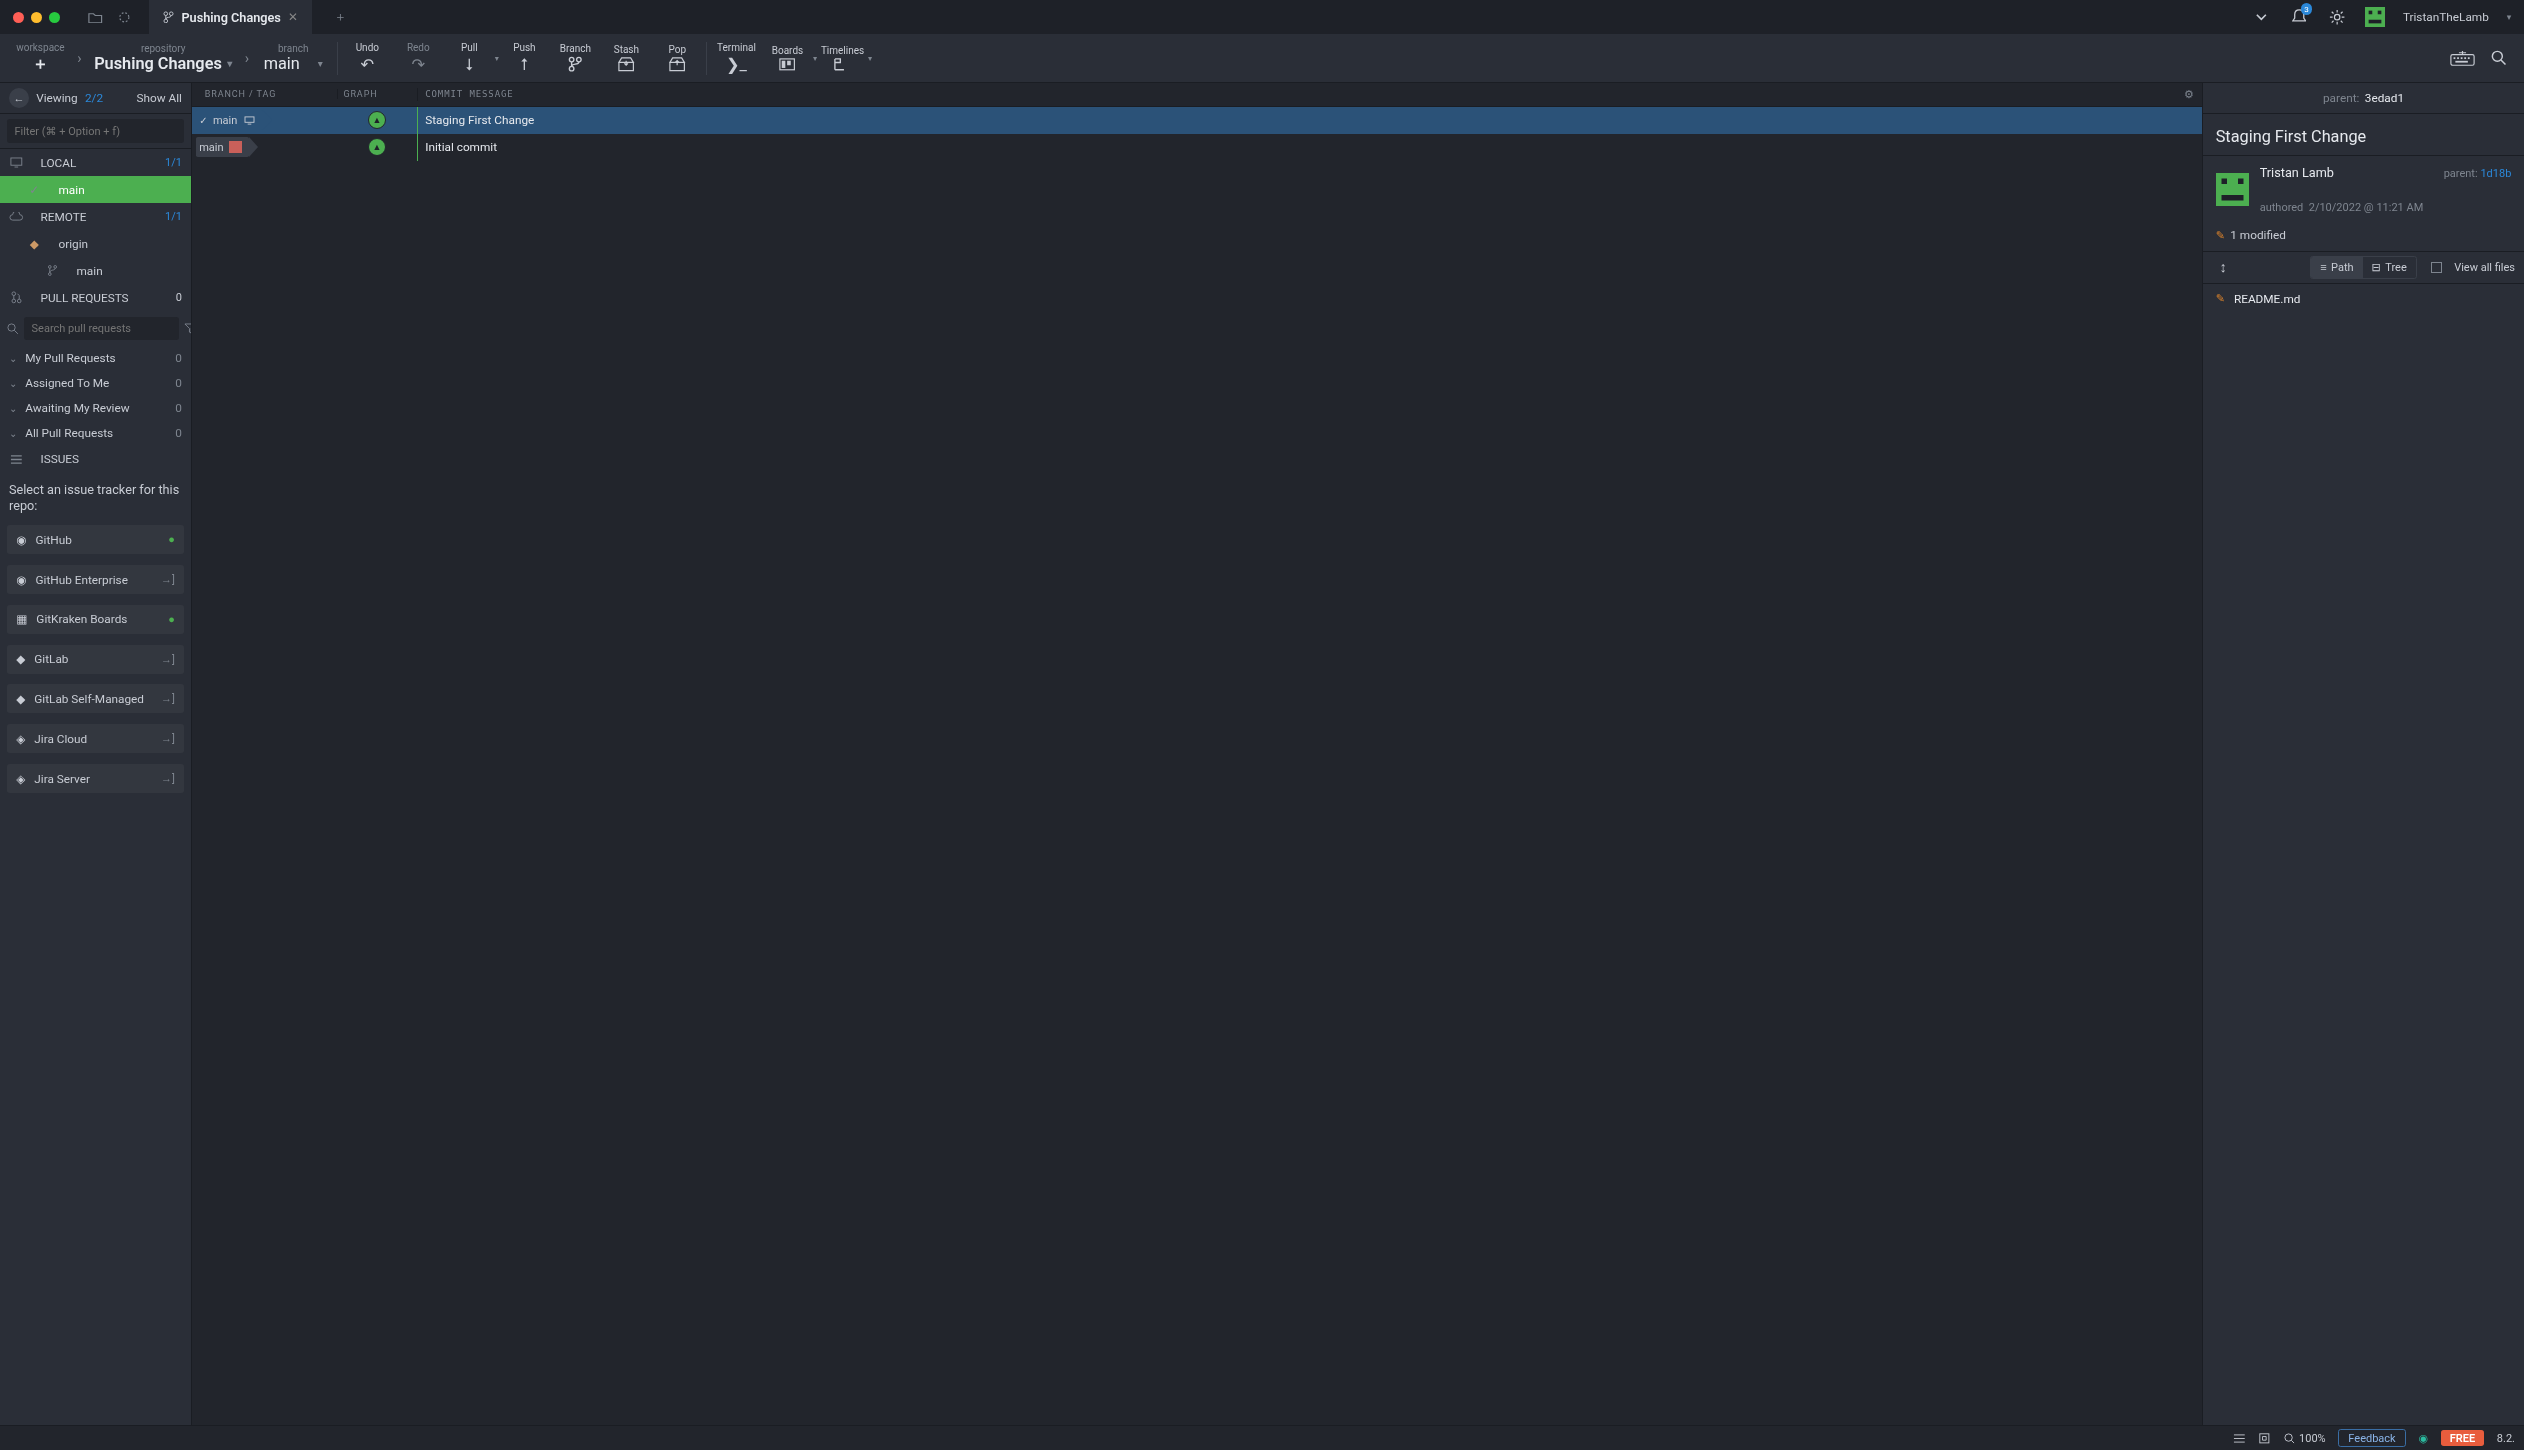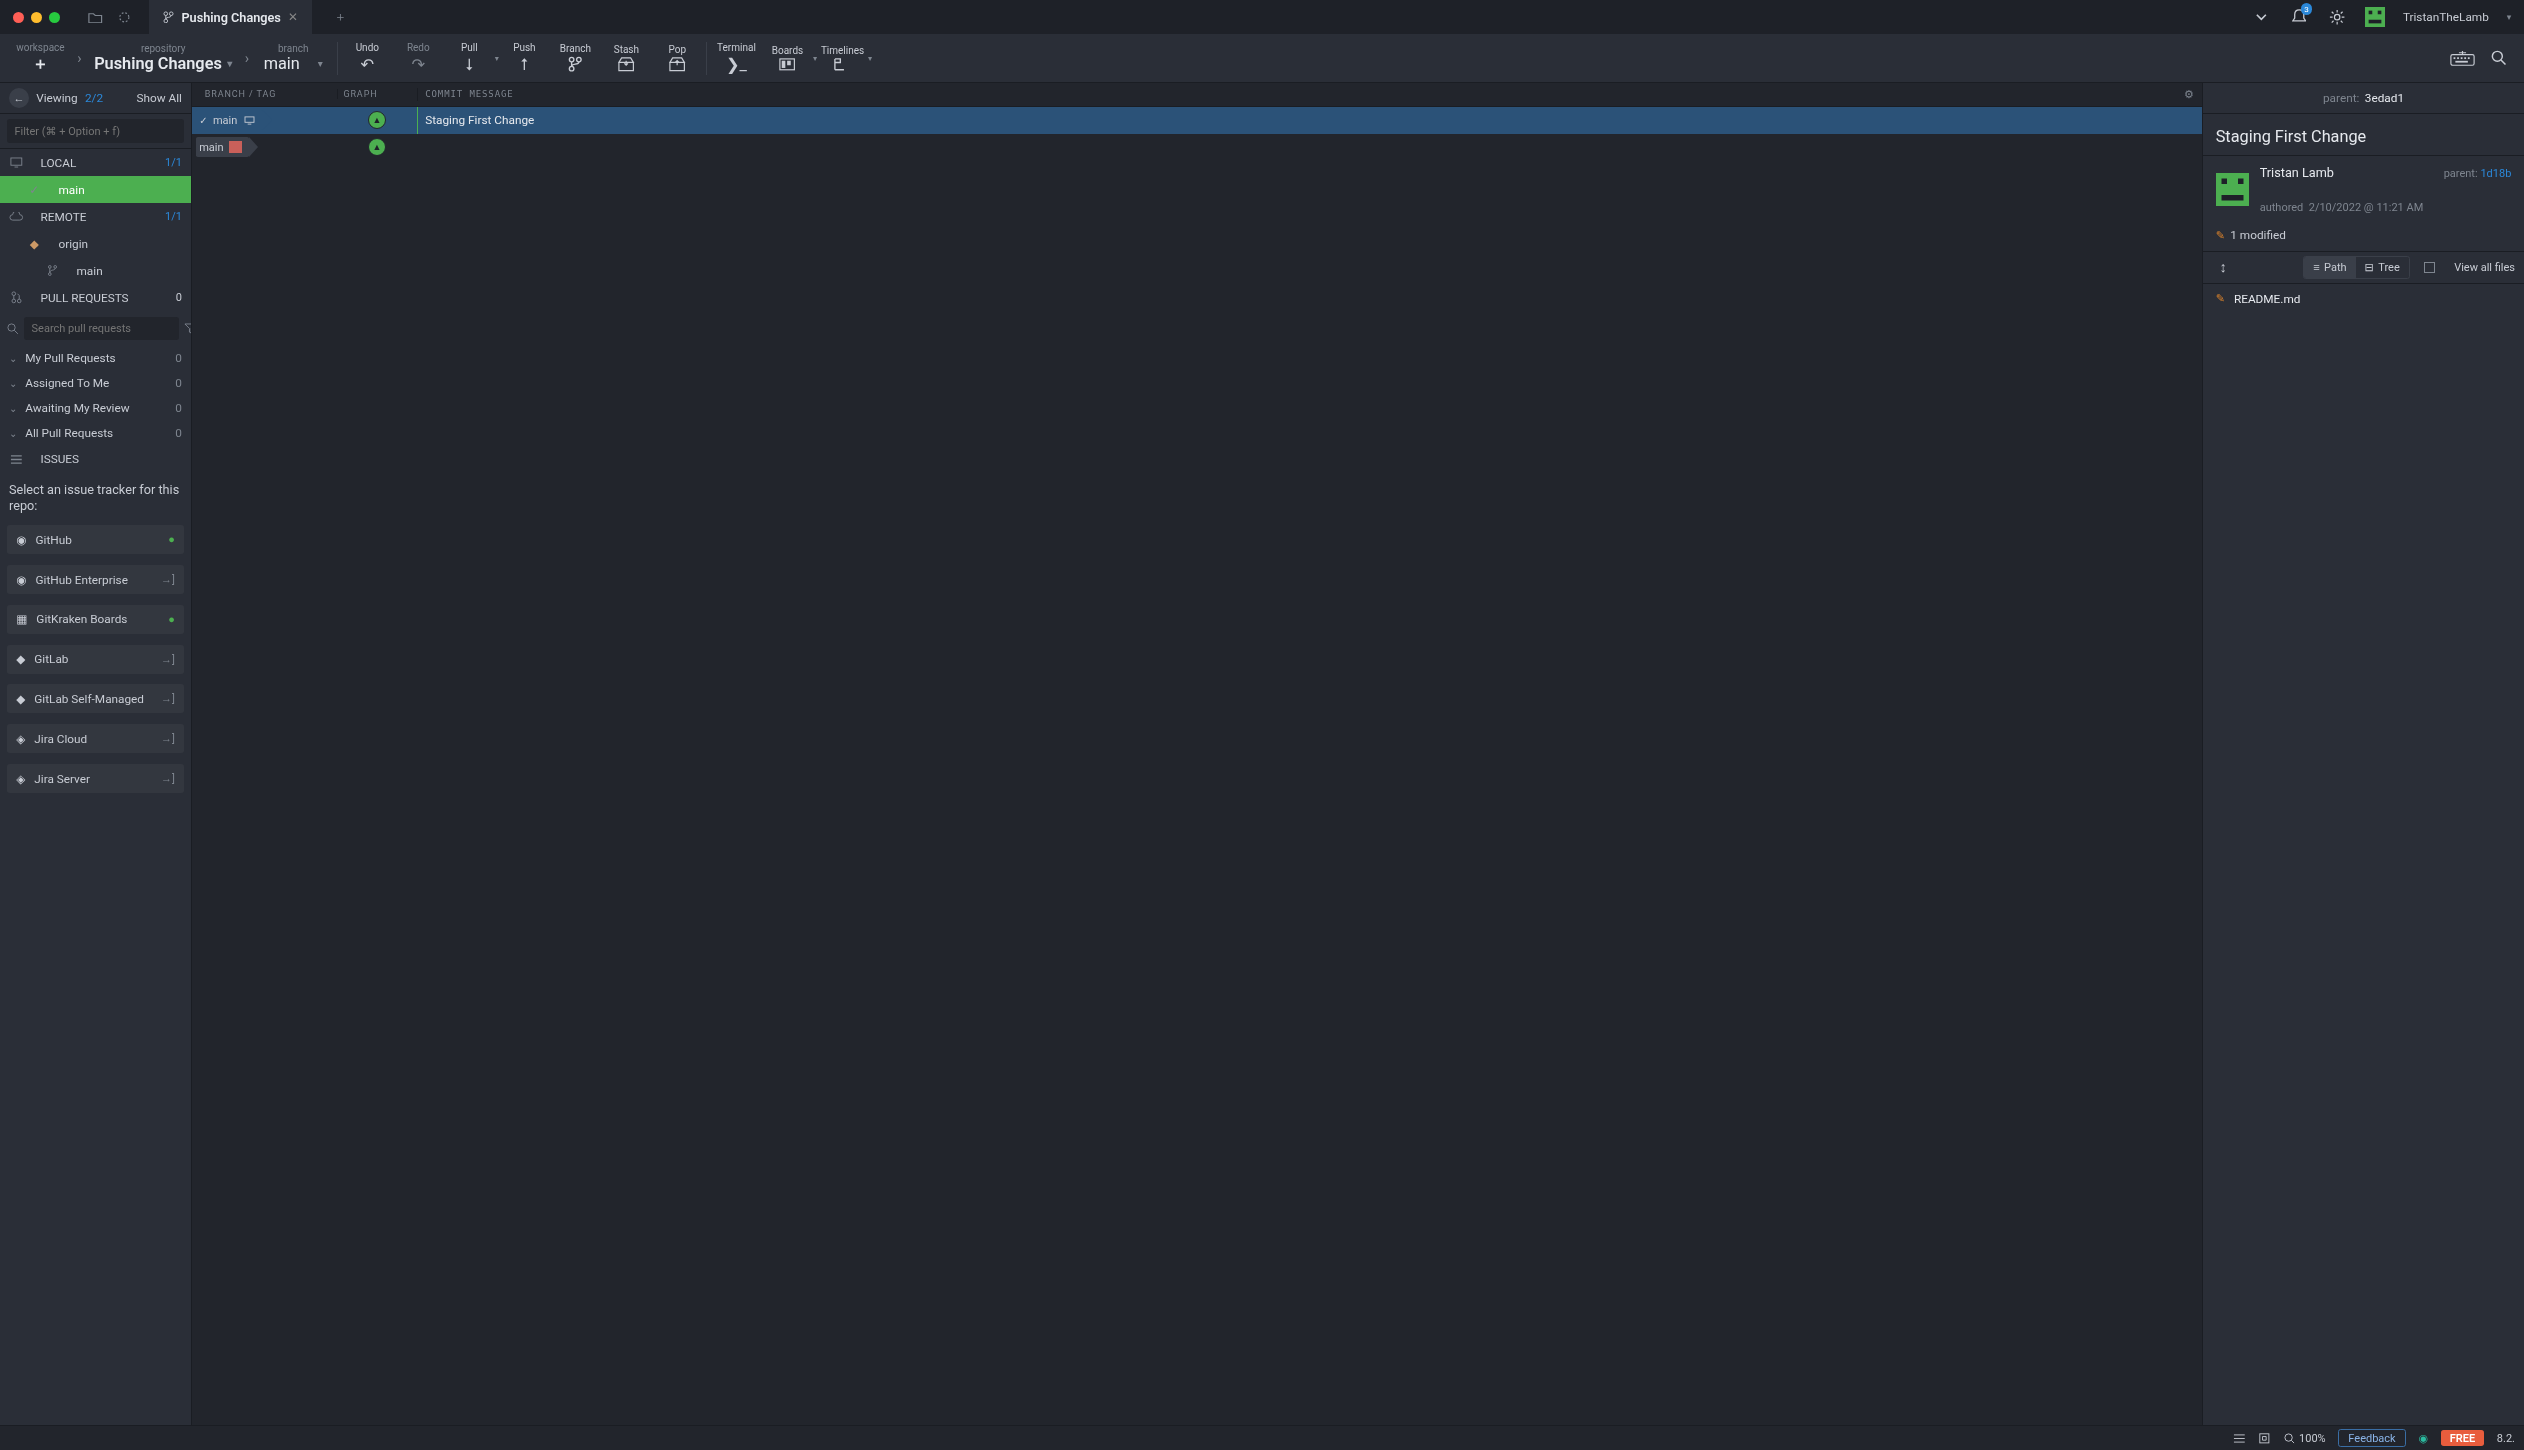--- a/index.html
+++ b/index.html
@@ -96,21 +96,21 @@
 .parent-row { font-size:11px; text-align:right; }
 .parent-row .plbl { color:#7e858f; }
 .parent-row .phash { color:#2b88d9; }
 .mod-row { padding:5.4px 12.7px 9px; font-size:11.8px; color:#c8ccd4; display:flex; align-items:center; gap:5.4px; }
 .mod-row .pencil { color:#d9822b; font-size:11px; }
 .filebar { height:33px; display:flex; align-items:center; padding:0 9px; gap:7.2px; border-top:0.9px solid #1a1d23; border-bottom:0.9px solid #1a1d23; }
 .sort-btn { width:22px; height:22px; display:flex; align-items:center; justify-content:center; cursor:pointer; color:#c8ccd4; }
 .view-toggle { display:flex; margin-left:auto; border:0.9px solid #3a3f49; border-radius:2.7px; overflow:hidden; }
 .vt-btn { padding:3.6px 9px; font-size:11px; cursor:pointer; display:flex; align-items:center; gap:4.5px; }
 .vt-btn.active { background:#3a3f49; }
-.viewall { display:flex; align-items:center; gap:19px; font-size:11px; color:#c8ccd4; cursor:pointer; margin-left:7.2px; }
+.viewall { display:flex; align-items:center; gap:12px; font-size:11px; color:#c8ccd4; cursor:pointer; margin-left:7.2px; }
 .viewall-cb { width:11px; height:11px; border:0.9px solid #7e858f; background:transparent; }
 .file-list { flex:1; }
 .file-item { height:29px; display:flex; align-items:center; padding:0 12.7px; gap:9px; font-size:11.8px; cursor:pointer; }
 .file-item .pencil { color:#d9822b; font-size:11px; }
 .file-item .fname { color:#e6e9ee; }
 
 .statusbar { height:25px; background:#22252c; border-top:0.9px solid #1a1d23; display:flex; align-items:center; padding:0 9px; gap:12.7px; font-size:11px; color:#c8ccd4; }
 .sb-spacer { flex:1; }
 .sb-item { display:flex; align-items:center; gap:4.5px; cursor:pointer; }
 .sb-feedback { border:0.9px solid #3a6ea5; color:#8ab4e8; padding:1.8px 9px; border-radius:2.7px; }
@@ -467,20 +467,21 @@
       <div class="cr-branch">
         <div class="branch-chip">
           <span>main</span>
           <span class="chip-icon" style="background:#c9605a;width:12.7px;height:12.7px;"></span>
         </div>
       </div>
       <div class="cr-graph">
           <div class="graph-line" style="bottom:50%;"></div>
           <div class="graph-node">▲</div>
         </div>
+      <div class="cr-msg">Initial commit</div>
     </div>
   </div>
 
   <div class="right-panel">
     <div class="commit-hash-row">
       <span class="label">parent:</span>
       <span class="hash">3edad1</span>
     </div>
     <div class="commit-title">Staging First Change</div>
     <div class="author-row">

